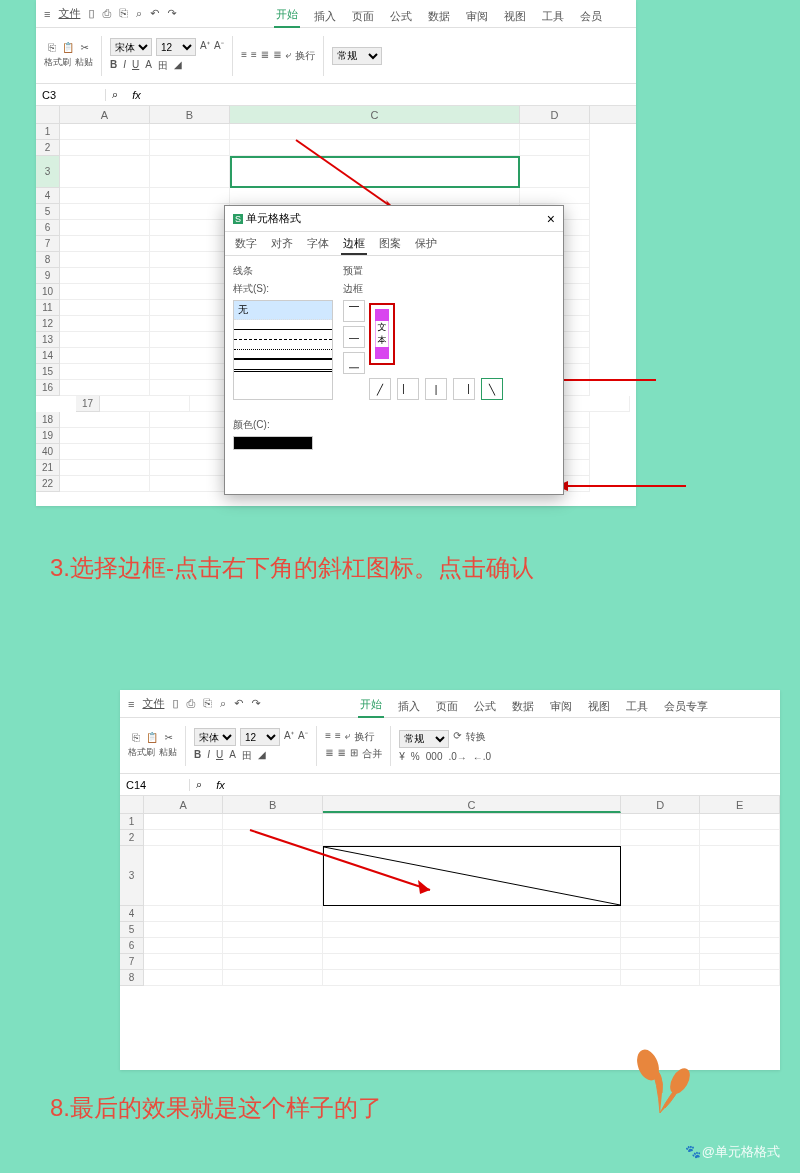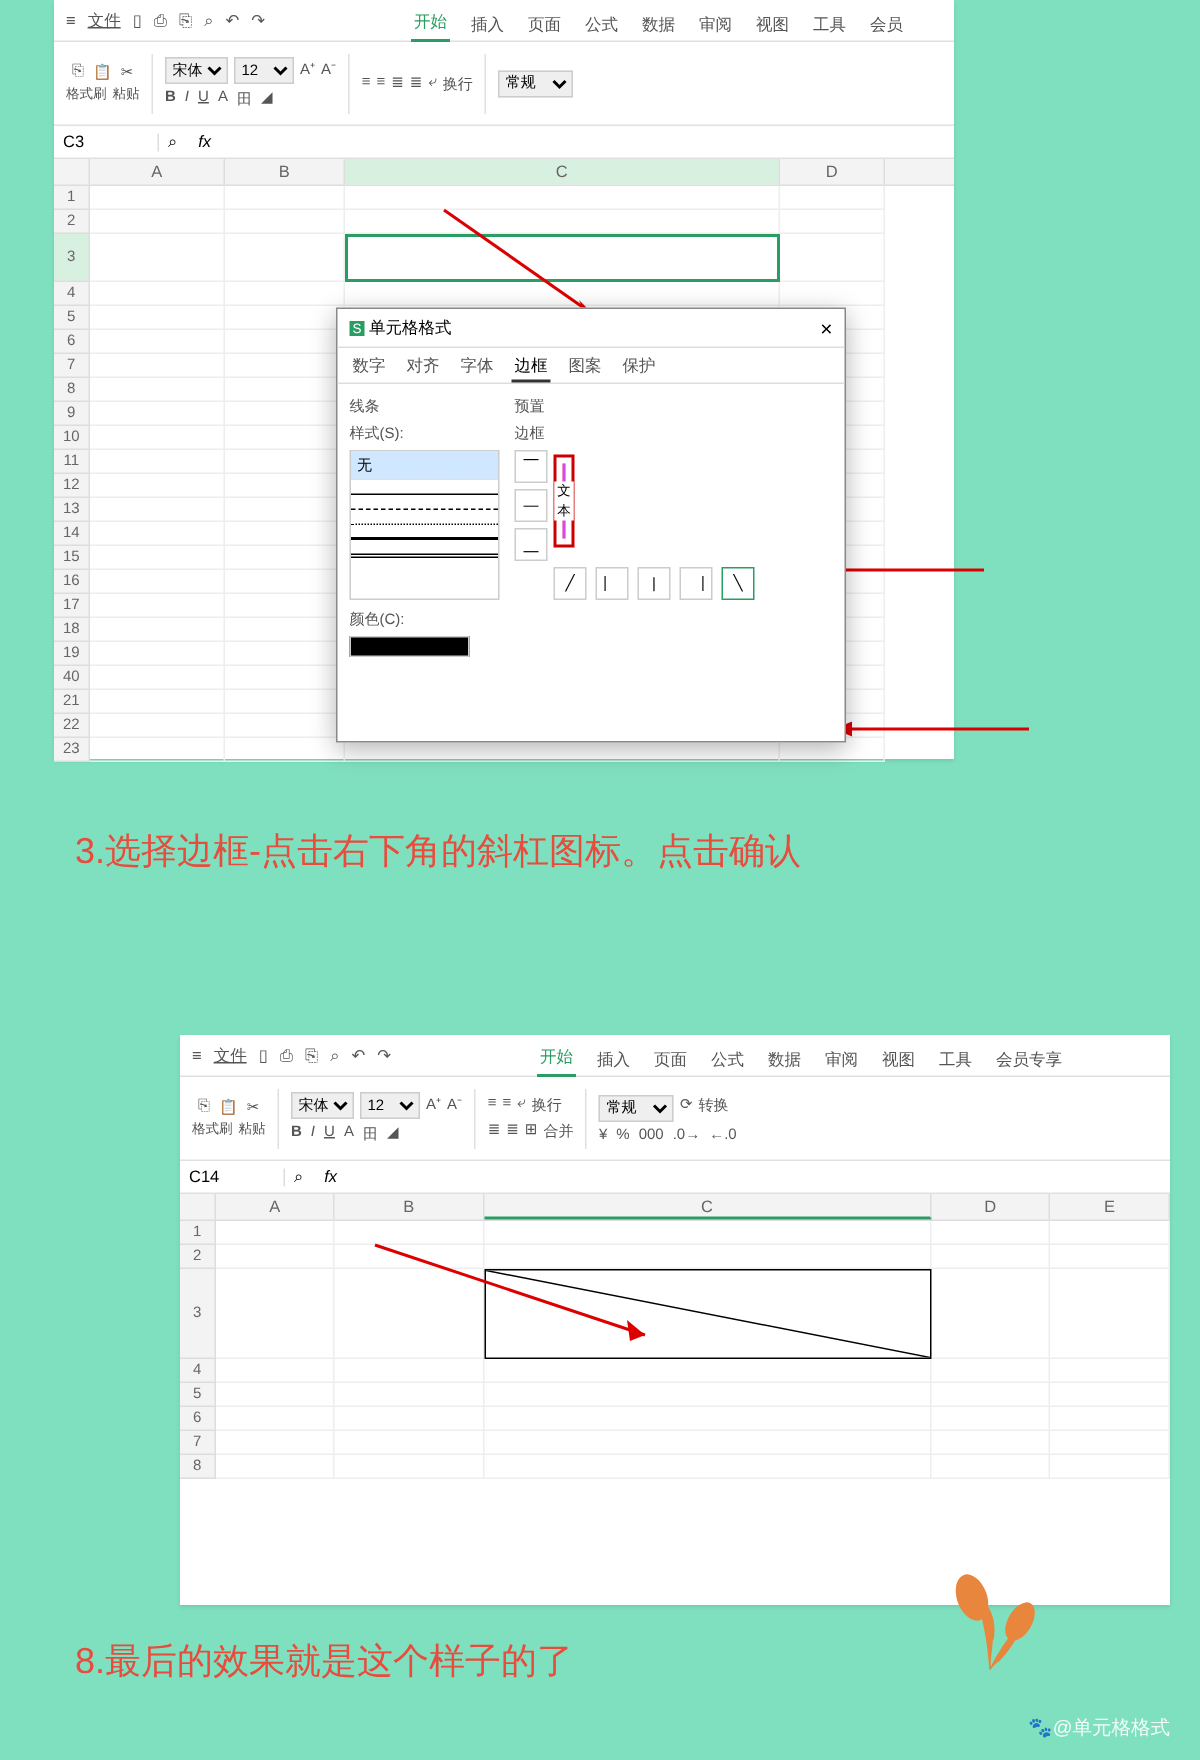--- a/index.html
+++ b/index.html
@@ -45,21 +45,21 @@
 .dialog .left-col { width: 100px; }
 .dialog .right-col { flex: 1; }
 .sect-label { font-size: 10px; color: #555; margin-bottom: 4px; }
 .style-list { border: 1px solid #ccc; height: 100px; overflow: hidden; font-size: 10px; }
 .style-list .opt { padding: 2px 4px; border-bottom: 1px dotted #ddd; }
 .style-list .sel { background: #d0e8ff; }
 .color-box { width: 80px; height: 14px; background: #000; border: 1px solid #ccc; }
 .preset-row { display: flex; gap: 8px; margin-bottom: 6px; }
 .preset-btn { width: 36px; height: 36px; border: 1px solid #ccc; display: flex; flex-direction: column; align-items: center; justify-content: center; cursor: pointer; font-size: 9px; }
 .preview-box { border: 2px solid #c00; padding: 4px; margin-bottom: 6px; }
-.preview-inner { border: 1px solid #d946ef; height: 50px; position: relative; background: #fdba74; text-decoration: underline; }
+.preview-inner { border: 7px solid #d946ef; height: 50px; position: relative; background: #fdba74; text-decoration: underline; }
 .border-btns { display: flex; gap: 6px; }
 .bbtn { width: 22px; height: 22px; border: 1px solid #ccc; cursor: pointer; display: flex; align-items: center; justify-content: center; font-size: 10px; }
 .hint { font-size: 10px; color: #666; padding: 0 8px; }
 .dlg-footer { position: absolute; bottom: 0; left: 0; right: 0; height: 34px; border-top: 1px solid #ddd; display: flex; align-items: center; justify-content: space-between; padding: 0 8px; }
 .dlg-footer .help { color: #2a9d63; font-size: 10px; cursor: pointer; }
 .dlg-footer .btns button { padding: 3px 14px; font-size: 11px; margin-left: 4px; border: 1px solid #aaa; background: #f8f8f8; cursor: pointer; }
 
 
 .arrow { position: absolute; pointer-events: none; }
 
@@ -263,21 +263,21 @@
         <div class="cell" style="width: 70px;"></div>
       </div>
       <div class="row" style="height: 16px;">
         <div class="rhdr" style="line-height: 16px;">16</div>
         <div class="cell" style="width: 90px;"></div>
         <div class="cell" style="width: 80px;"></div>
         <div class="cell" style="width: 290px;"></div>
         <div class="cell" style="width: 70px;"></div>
       </div>
       <div class="row" style="height: 16px;">
-        <div class="rhdr" style="line-height: 16px;">17</div>
+        <div class="rhdr" style="line-height: 16px; margin-left: 40px;">17</div>
         <div class="cell" style="width: 90px;"></div>
         <div class="cell" style="width: 80px;"></div>
         <div class="cell" style="width: 290px;"></div>
         <div class="cell" style="width: 70px;"></div>
       </div>
       <div class="row" style="height: 16px;">
         <div class="rhdr" style="line-height: 16px;">18</div>
         <div class="cell" style="width: 90px;"></div>
         <div class="cell" style="width: 80px;"></div>
         <div class="cell" style="width: 290px;"></div>
@@ -299,27 +299,20 @@
       </div>
       <div class="row" style="height: 16px;">
         <div class="rhdr" style="line-height: 16px;">21</div>
         <div class="cell" style="width: 90px;"></div>
         <div class="cell" style="width: 80px;"></div>
         <div class="cell" style="width: 290px;"></div>
         <div class="cell" style="width: 70px;"></div>
       </div>
       <div class="row" style="height: 16px;">
         <div class="rhdr" style="line-height: 16px;">22</div>
-        <div class="cell" style="width: 90px;"></div>
-        <div class="cell" style="width: 80px;"></div>
-        <div class="cell" style="width: 290px;"></div>
-        <div class="cell" style="width: 70px;"></div>
-      </div>
-      <div class="row" style="height: 16px;">
-        <div class="rhdr" style="line-height: 16px;">23</div>
         <div class="cell" style="width: 90px;"></div>
         <div class="cell" style="width: 80px;"></div>
         <div class="cell" style="width: 290px;"></div>
         <div class="cell" style="width: 70px;"></div>
       </div>
     </div>
 
   <svg class="arrow" style="left:250px; top:130px; width:130px; height:90px;">
     <line x1="10" y1="10" x2="110" y2="80" stroke="#d00" stroke-width="2"></line>
     <polygon points="110,80 100,70 105,82" fill="#d00"></polygon>
@@ -352,21 +345,21 @@
       <div class="sect-label">线条</div>
       <div class="sect-label">样式(S):</div>
       <div class="style-list">
         <div class="opt sel">无</div>
         <div class="opt" style="border-bottom:1px solid #000;height:10px;"></div>
         <div class="opt" style="border-bottom:1px dashed #000;height:10px;"></div>
         <div class="opt" style="border-bottom:1px dotted #000;height:10px;"></div>
         <div class="opt" style="border-bottom:2px solid #000;height:10px;"></div>
         <div class="opt" style="border-bottom:3px double #000;height:12px;"></div>
       </div>
-      <div class="sect-label" style="margin-top:6px;">颜色(C):</div>
+      <div class="sect-label" style="margin-top:18px;">颜色(C):</div>
       <div class="color-box"></div>
     </div>
     <div class="right-col">
       <div class="sect-label">预置</div>
       <div class="sect-label">边框</div>
       <div style="display:flex; gap:4px; align-items:center;">
         <div style="display:flex; flex-direction:column; gap:4px;">
           <div class="bbtn">⎺</div>
           <div class="bbtn">—</div>
           <div class="bbtn">⎽</div>

